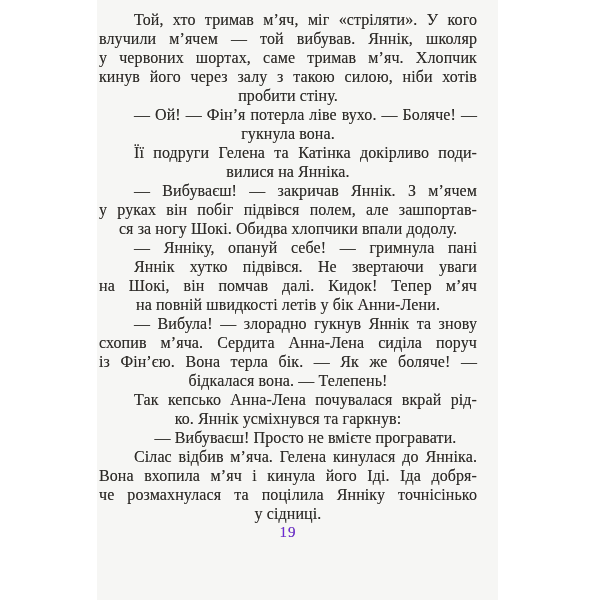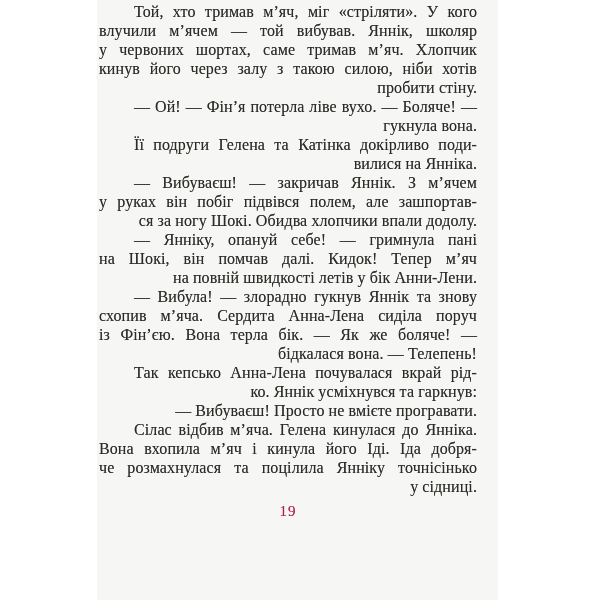--- a/index.html
+++ b/index.html
@@ -18,48 +18,48 @@
     position: absolute;
     left: 97px;
     top: 0;
     width: 401px;
     height: 600px;
     background: #f6f6f4;
   }
   .text-column {
     position: absolute;
     left: 99px;
-    top: 2px;
+    top: 10px;
     width: 378px;
     color: #2d2b28;
     font-size: 16px;
     line-height: 19px;
     letter-spacing: 0.1px;
     text-shadow: 0 0 0.5px rgba(60,55,50,0.55);
   }
   .ln {
     height: 19px;
     overflow: visible;
     white-space: nowrap;
-    text-align: right;
+    text-align: center;
   }
   .ln.just {
     white-space: normal;
     text-align: justify;
     text-align-last: justify;
   }
   .ln.ind {
     text-indent: 35px;
   }
   .page-number {
-    margin-top: 6px;
+    margin-top: 0;
     text-align: center;
     font-size: 15px;
     letter-spacing: 1px;
-    color: #be185d;
+    color: #6d28d9;
   }
 </style>
 </head>
 <body>
 
 <div class="scan-page"></div>
 
 <div class="text-column">
   <div class="ln ind just">Той, хто тримав м’яч, міг «стріляти». У кого</div>
   <div class="ln just">влучили м’ячем — той вибував. Яннік, школяр</div>
@@ -67,20 +67,21 @@
   <div class="ln just">кинув його через залу з такою силою, ніби хотів</div>
   <div class="ln">пробити стіну.</div>
   <div class="ln ind just">— Ой! — Фін’я потерла ліве вухо. — Боляче! —</div>
   <div class="ln">гукнула вона.</div>
   <div class="ln ind just">Її подруги Гелена та Катінка докірливо поди-</div>
   <div class="ln">вилися на Янніка.</div>
   <div class="ln ind just">— Вибуваєш! — закричав Яннік. З м’ячем</div>
   <div class="ln just">у руках він побіг підвівся полем, але зашпортав-</div>
   <div class="ln">ся за ногу Шокі. Обидва хлопчики впали додолу.</div>
   <div class="ln ind just">— Янніку, опануй себе! — гримнула пані</div>
+  <div class="ln ind just">Яннік хутко підвівся. Не звертаючи уваги</div>
   <div class="ln just">на Шокі, він помчав далі. Кидок! Тепер м’яч</div>
   <div class="ln">на повній швидкості летів у бік Анни-Лени.</div>
   <div class="ln ind just">— Вибула! — злорадно гукнув Яннік та знову</div>
   <div class="ln just">схопив м’яча. Сердита Анна-Лена сиділа поруч</div>
   <div class="ln just">із Фін’єю. Вона терла бік. — Як же боляче! —</div>
   <div class="ln">бідкалася вона. — Телепень!</div>
   <div class="ln ind just">Так кепсько Анна-Лена почувалася вкрай рід-</div>
   <div class="ln">ко. Яннік усміхнувся та гаркнув:</div>
   <div class="ln ind">— Вибуваєш! Просто не вмієте програвати.</div>
   <div class="ln ind just">Сілас відбив м’яча. Гелена кинулася до Янніка.</div>

